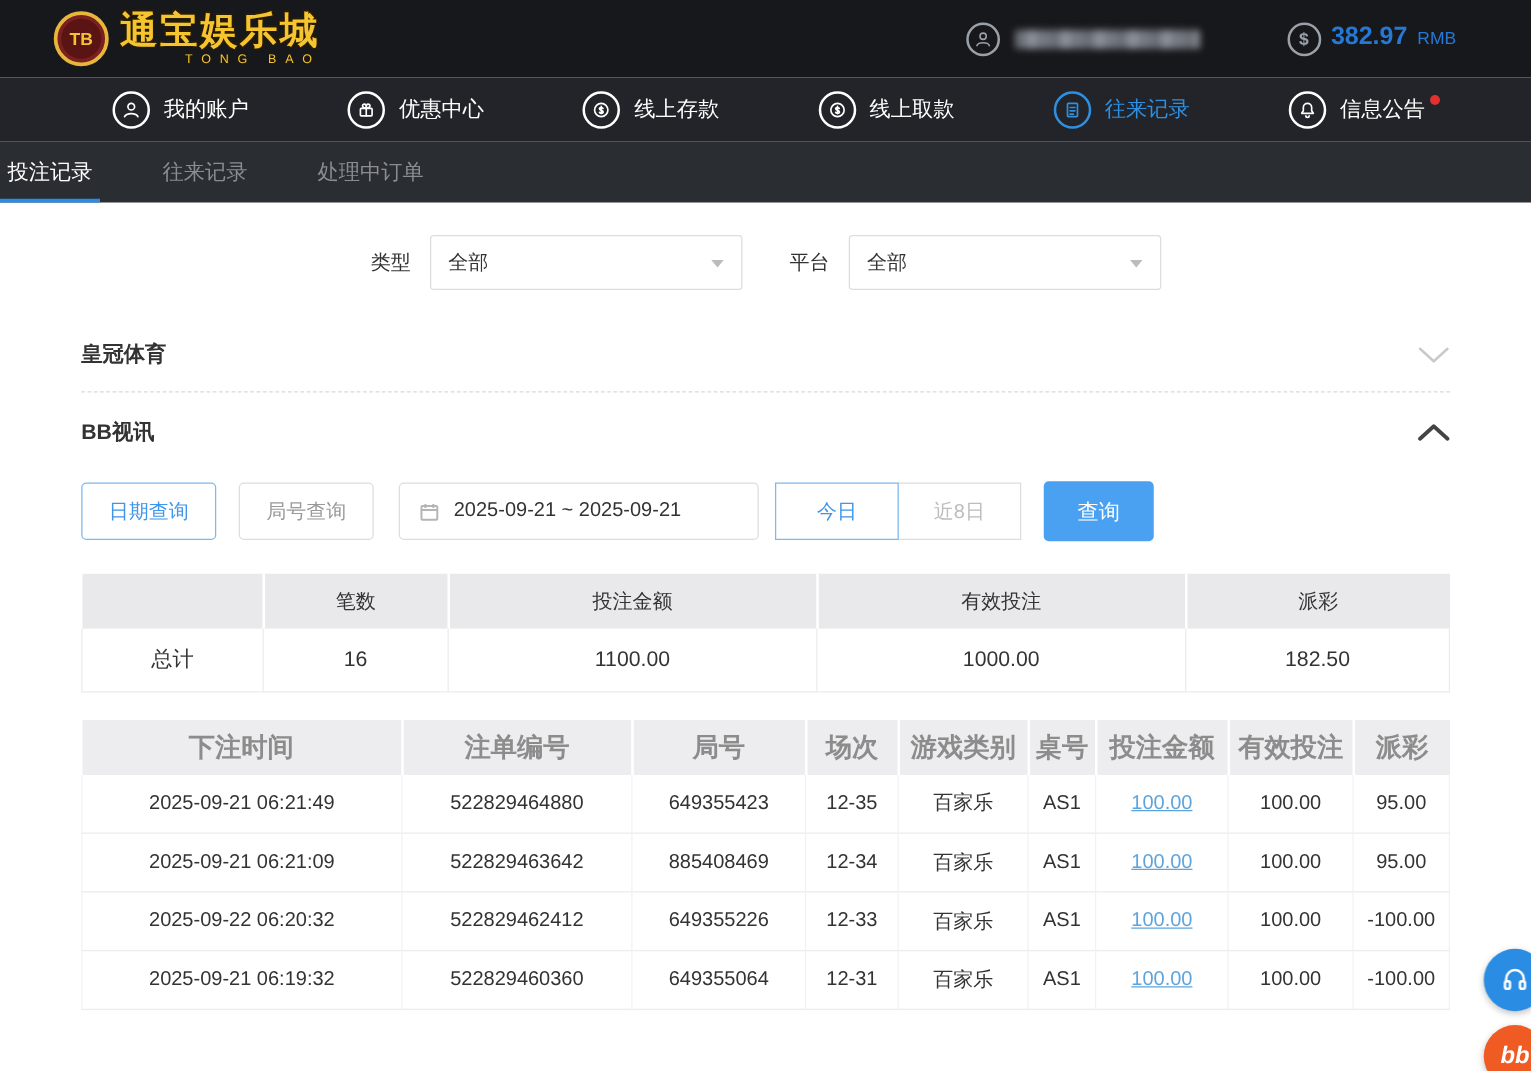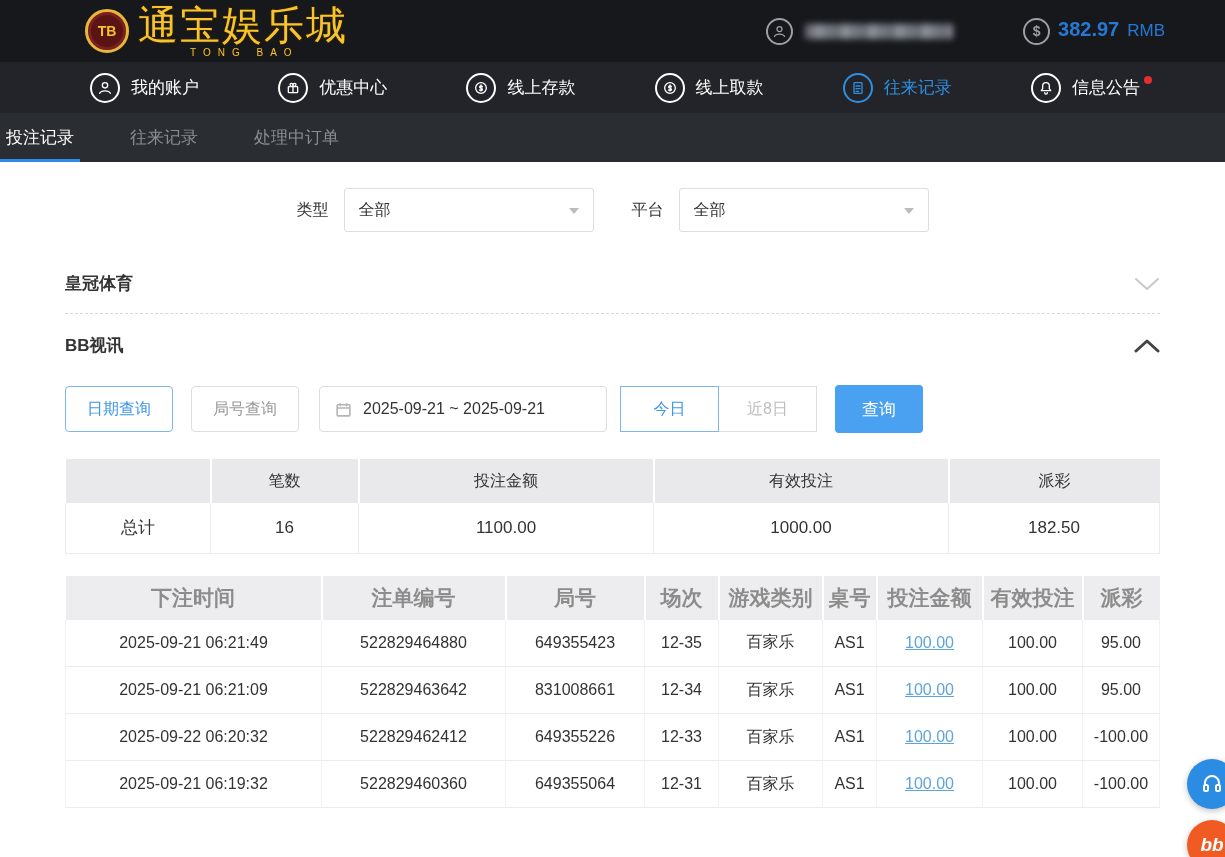--- a/index.html
+++ b/index.html
@@ -3,43 +3,43 @@
 <meta charset="utf-8">
 <style>
   *{box-sizing:border-box;margin:0;padding:0}
   html,body{width:1225px}
   body{
     font-family:"Liberation Sans","DejaVu Sans",sans-serif;
     background:#fff;color:#333;height:857px;overflow:hidden;position:relative;
   }
 
   
-  .topbar{height:62px;background:#17181c;display:flex;align-items:center;justify-content:space-between;padding:0 60px 0 85px}
+  .topbar{height:62px;background:#17181c;display:flex;align-items:center;justify-content:space-between;padding:0 60px 0 43px}
   .logo{display:flex;align-items:center;gap:9px;cursor:pointer}
   .logo-badge{width:44px;height:44px;border-radius:50%;background:#5a1414;border:3px solid #e8b63a;
     box-shadow:inset 0 0 0 3px #7a2020;color:#f3c42e;font-weight:bold;font-size:14px;
     display:flex;align-items:center;justify-content:center}
   .logo-text{display:flex;flex-direction:column;line-height:1}
-  .logo-title{font-size:40px;font-weight:normal;color:#f5c431;letter-spacing:2px;
+  .logo-title{font-size:30px;font-weight:bold;color:#f5c431;letter-spacing:2px;
     text-shadow:1px 1px 0 #2a1c00,-1px 1px 0 #2a1c00,1px -1px 0 #2a1c00,-1px -1px 0 #2a1c00}
   .logo-sub{font-size:10px;color:#f5c431;letter-spacing:7px;margin:3px 0 0 52px;
     text-shadow:1px 1px 0 #2a1c00}
   .topbar-right{display:flex;align-items:center;gap:70px}
   .tb-user{display:flex;align-items:center;gap:12px;cursor:pointer}
   .icon-ring{width:27px;height:27px;border:2px solid #9aa0a8;border-radius:50%;
     display:flex;align-items:center;justify-content:center;color:#9aa0a8;flex:none}
   .icon-ring svg{width:15px;height:15px;stroke:currentColor;fill:none;stroke-width:2;stroke-linecap:round;stroke-linejoin:round}
   .icon-ring .dollar{font-size:14px;font-weight:bold;color:#9aa0a8}
   .redacted{width:148px;height:15px;border-radius:2px;
     background:repeating-linear-gradient(90deg,#6b6f76 0 9px,#8a8f97 9px 18px,#757a82 18px 27px);
     filter:blur(3px)}
   .balance{display:flex;align-items:baseline;gap:8px;cursor:pointer}
   .balance .icon-ring{align-self:center}
   .balance-amount{font-size:20px;font-weight:bold;color:#2678d4}
-  .balance-currency{font-size:17px;color:#2678d4}
+  .balance-currency{font-size:14px;color:#2678d4}
 
   
   .mainnav{height:51px;background:#222429;display:flex;align-items:center;justify-content:space-between;padding:0 85px 0 90px}
   .nav-item{display:flex;align-items:center;gap:11px;color:#fff;font-size:17px;cursor:pointer;position:relative}
   .nav-item.active{color:#2f8fe0}
   .nav-icon{width:30px;height:30px;border:2px solid currentColor;border-radius:50%;
     display:flex;align-items:center;justify-content:center;flex:none}
   .nav-icon svg{width:16px;height:16px;stroke:currentColor;fill:none;stroke-width:2;stroke-linecap:round;stroke-linejoin:round}
   .nav-dot{position:absolute;top:3px;right:-12px;width:8px;height:8px;background:#e03030;border-radius:50%}
 
@@ -318,21 +318,21 @@
           <td>12-35</td>
           <td>百家乐</td>
           <td>AS1</td>
           <td><span class="bet-link">100.00</span></td>
           <td>100.00</td>
           <td>95.00</td>
         </tr>
         <tr>
           <td>2025-09-21 06:21:09</td>
           <td>522829463642</td>
-          <td>831008661</td>
+          <td>885408469</td>
           <td>12-34</td>
           <td>百家乐</td>
           <td>AS1</td>
           <td><span class="bet-link">100.00</span></td>
           <td>100.00</td>
           <td>95.00</td>
         </tr>
         <tr>
           <td>2025-09-22 06:20:32</td>
           <td>522829462412</td>

